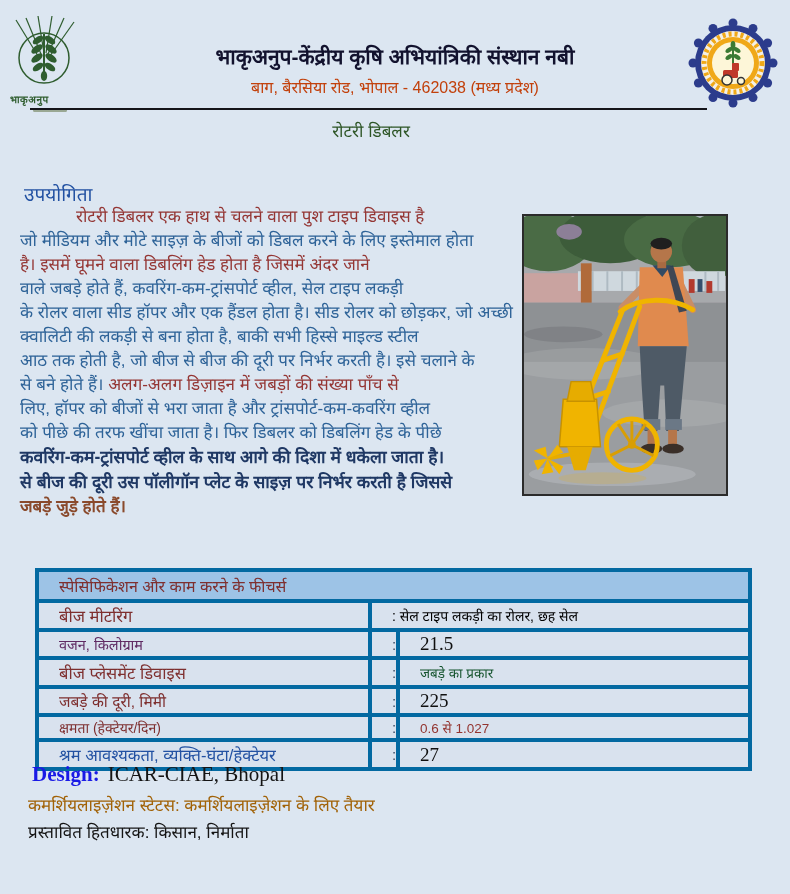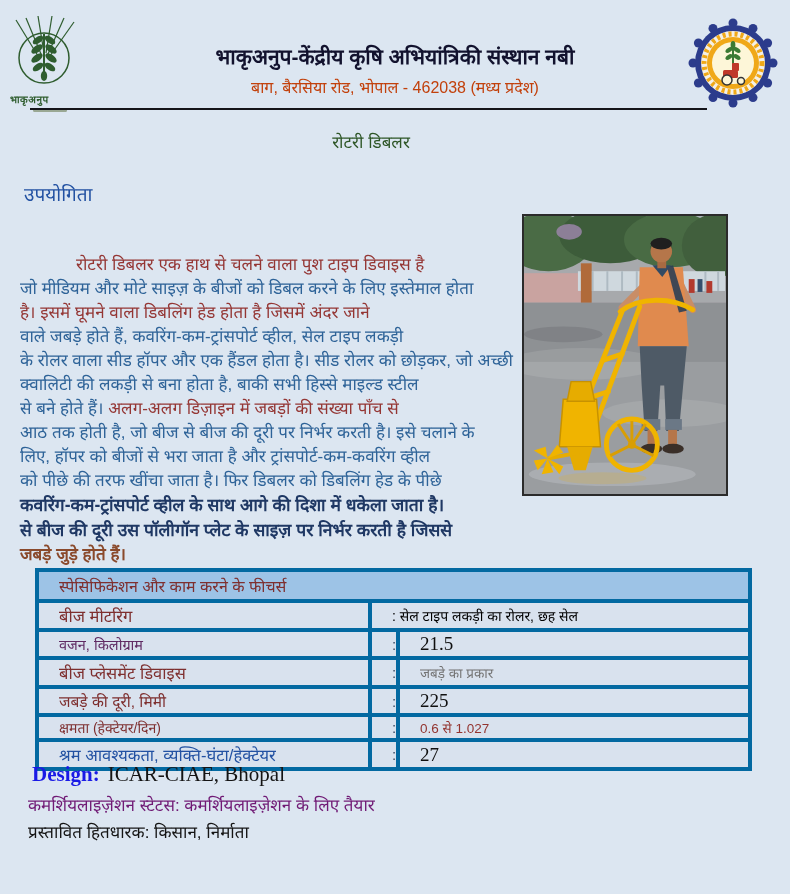--- a/index.html
+++ b/index.html
@@ -10,26 +10,26 @@
   .logo-left{position:absolute;left:10px;top:16px;width:80px;text-align:left;}
   .logo-left .lg-txt{font-size:10px;font-weight:bold;color:#2f5d2f;letter-spacing:.5px;margin-top:-2px;}
   .logo-left .lg-sub{width:34px;height:3px;margin:3px auto 0;background:#9aa894;border-radius:2px;}
   .header-text{position:absolute;left:0;top:42px;width:100%;text-align:center;}
   .org-title{font-size:21px;font-weight:bold;color:#12122e;}
   .org-address{font-size:16px;color:#c2410c;margin-top:6px;}
   .logo-right{position:absolute;left:688px;top:18px;width:90px;height:90px;}
   .rule{position:absolute;left:30px;top:108px;width:677px;height:0;border-top:2px solid #15151a;}
 
   
-  .doc-title{position:absolute;left:0;top:130px;width:100%;padding-right:48px;box-sizing:border-box;
+  .doc-title{position:absolute;left:0;top:119px;width:100%;padding-right:48px;box-sizing:border-box;
              text-align:center;font-size:17px;color:#2d5526;}
   .section-heading{position:absolute;left:24px;top:181px;font-size:19px;color:#2251a2;}
 
   
-  #paragraph{position:absolute;left:20px;top:205px;width:505px;font-size:17px;line-height:24px;margin-top:48px;}
+  #paragraph{position:absolute;left:20px;top:205px;width:505px;font-size:17px;line-height:24px;}
   .pline{white-space:nowrap;}
   .pline.indent{padding-left:56px;}
   .seg-maroon{color:#943634;}
   .seg-blue{color:#2e6398;}
   .seg-navy{color:#1f3864;font-weight:600;font-size:17.5px;}
   .seg-brown{color:#8a4a2c;font-weight:600;}
 
   
   .photo{position:absolute;left:522px;top:214px;width:206px;height:282px;margin:0;
          border:2px solid #2b2b2b;box-sizing:border-box;background:#a7a9ac;}
@@ -46,27 +46,27 @@
   td.colon{color:#3c4a63;font-size:15px;padding-left:8px;}
   .lbl-maroon{color:#7e2f2f;}
   .lbl-purple{color:#5f2a63;}
   .lbl-blue{color:#2251a2;}
   .sz17{font-size:16.5px;}
   .sz16{font-size:15.5px;}
   .sz15{font-size:14.5px;}
   .sz14{font-size:14px;}
   .val-maroon{color:#000000;font-size:14px;}
   .val-num{font-family:"Liberation Serif", serif;font-size:19px;color:#101010;border-radius:8px;}
-  .val-navy{color:#737373;font-size:13.5px;}
+  .val-navy{color:#14532d;font-size:13.5px;}
   .val-red{color:#93342f;font-size:13.5px;}
 
   
   .design-line{position:absolute;left:32px;top:762px;font-family:"Liberation Serif", serif;font-size:21px;color:#141414;}
   .design-label{color:#1a1ae6;font-weight:bold;margin-right:8px;}
-  .foot-line2{position:absolute;left:28px;top:793px;font-size:17px;color:#701a75;}
+  .foot-line2{position:absolute;left:28px;top:793px;font-size:17px;color:#a16207;}
   .foot-line3{position:absolute;left:28px;top:820px;font-size:17px;color:#141414;}
 </style>
 </head>
 <body>
 
 <div class="page">
 
   <div class="logo-left">
     <span>
       <svg width="68" height="74" viewBox="0 0 68 74">
@@ -145,22 +145,22 @@
   <div class="doc-title">रोटरी डिबलर</div>
   <div class="section-heading">उपयोगिता</div>
 
   <div id="paragraph">
       <div class="pline indent"><span class="seg-maroon">रोटरी डिबलर एक हाथ से चलने वाला पुश टाइप डिवाइस है</span></div>
       <div class="pline"><span class="seg-blue">जो मीडियम और मोटे साइज़ के बीजों को डिबल करने के लिए इस्तेमाल होता</span></div>
       <div class="pline"><span class="seg-maroon">है। इसमें घूमने वाला डिबलिंग हेड होता है जिसमें अंदर जाने</span></div>
       <div class="pline"><span class="seg-blue">वाले जबड़े होते हैं, कवरिंग-कम-ट्रांसपोर्ट व्हील, सेल टाइप लकड़ी</span></div>
       <div class="pline"><span class="seg-blue">के रोलर वाला सीड हॉपर और एक हैंडल होता है। सीड रोलर को छोड़कर, जो अच्छी</span></div>
       <div class="pline"><span class="seg-blue">क्वालिटी की लकड़ी से बना होता है, बाकी सभी हिस्से माइल्ड स्टील</span></div>
+      <div class="pline"><span class="seg-blue">आठ तक होती है, जो बीज से बीज की दूरी पर निर्भर करती है। इसे चलाने के</span></div>
       <div class="pline"><span class="seg-blue">से बने होते हैं। </span><span class="seg-maroon">अलग-अलग डिज़ाइन में जबड़ों की संख्या पाँच से</span></div>
-      <div class="pline"><span class="seg-blue">आठ तक होती है, जो बीज से बीज की दूरी पर निर्भर करती है। इसे चलाने के</span></div>
       <div class="pline"><span class="seg-blue">लिए, हॉपर को बीजों से भरा जाता है और ट्रांसपोर्ट-कम-कवरिंग व्हील</span></div>
       <div class="pline"><span class="seg-blue">को पीछे की तरफ खींचा जाता है। फिर डिबलर को डिबलिंग हेड के पीछे</span></div>
       <div class="pline"><span class="seg-navy">कवरिंग-कम-ट्रांसपोर्ट व्हील के साथ आगे की दिशा में धकेला जाता है।</span></div>
       <div class="pline"><span class="seg-navy">से बीज की दूरी उस पॉलीगॉन प्लेट के साइज़ पर निर्भर करती है जिससे</span></div>
       <div class="pline"><span class="seg-brown">जबड़े जुड़े होते हैं।</span></div>
     </div>
 
   <figure class="photo">
     <svg viewBox="0 0 206 282" preserveAspectRatio="none">
       <rect x="0" y="0" width="206" height="20" fill="#aab4b8"></rect>

